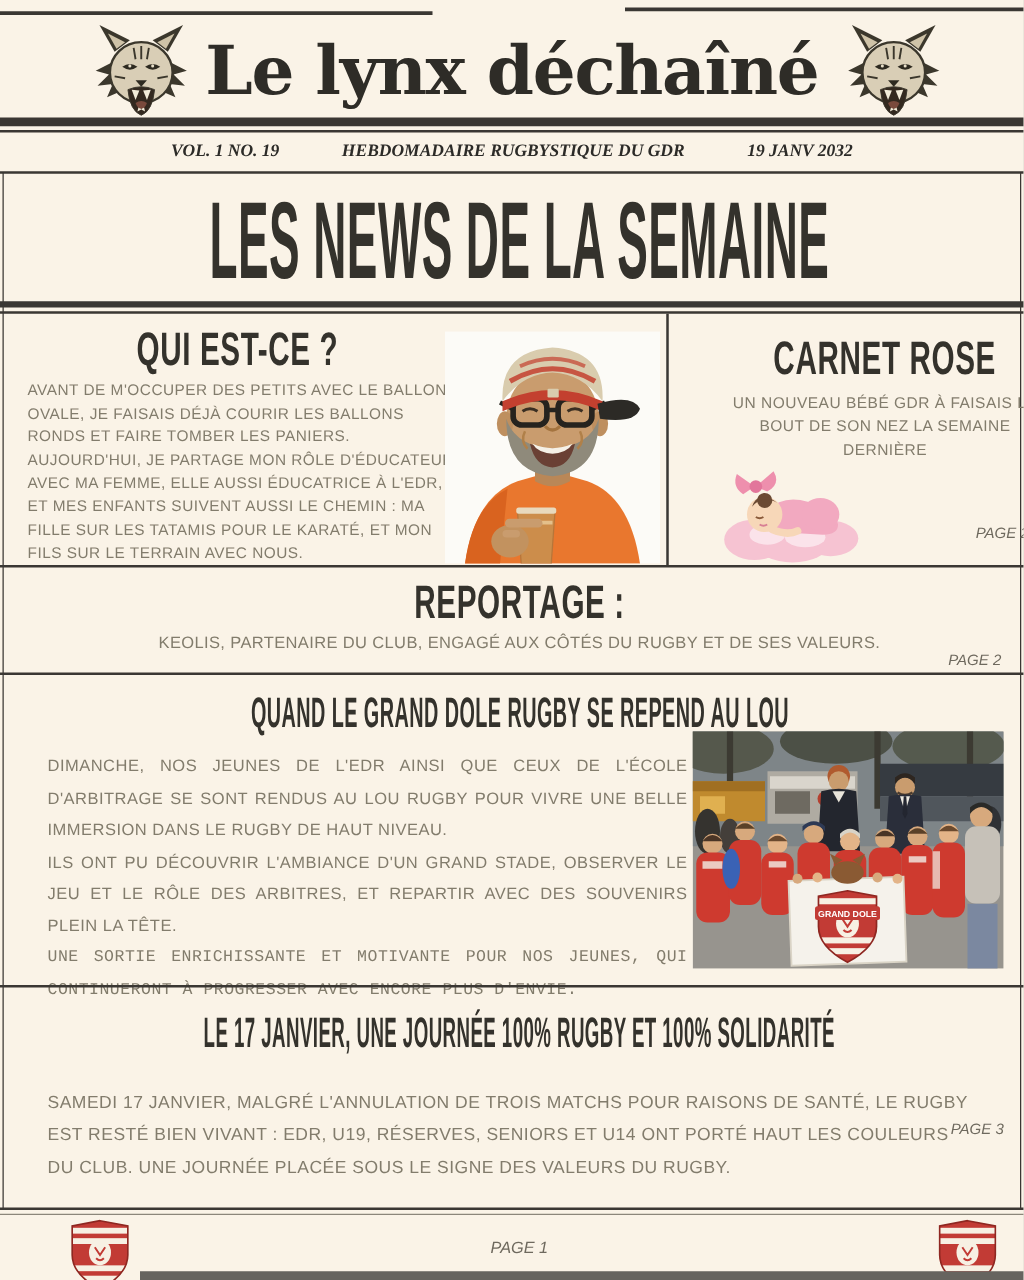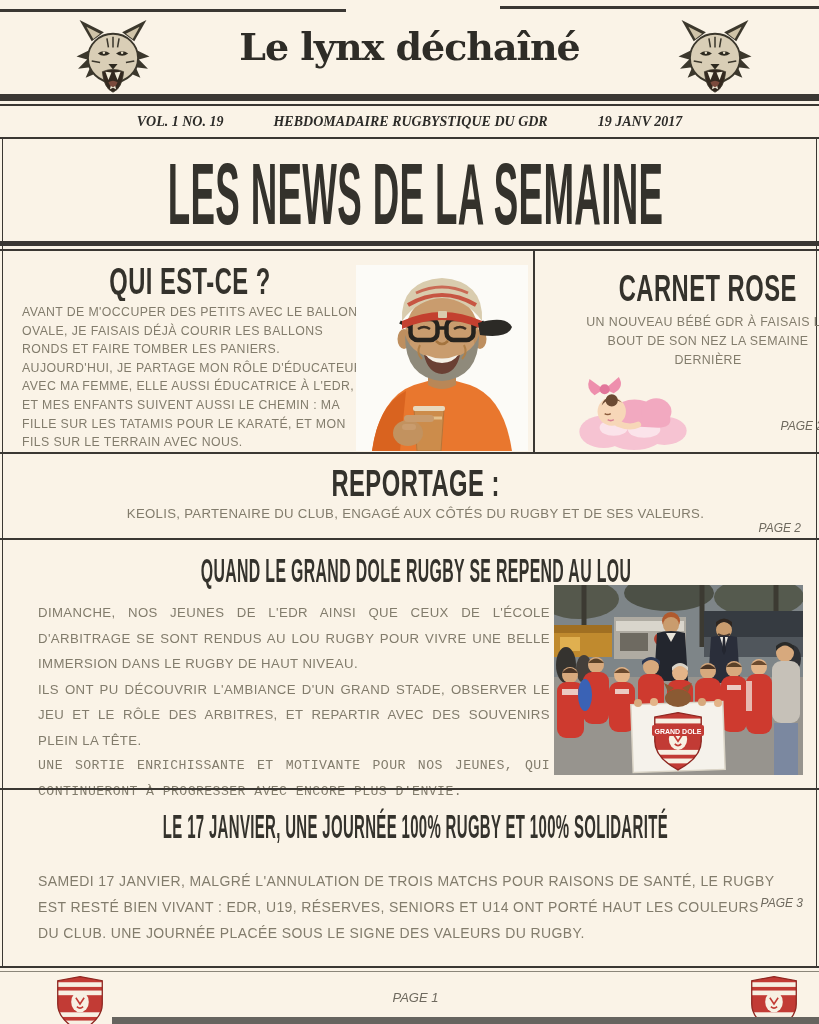--- a/index.html
+++ b/index.html
@@ -10,21 +10,21 @@
   .center{left:0;right:0;text-align:center;}
   .headline{font-family:"Liberation Sans",sans-serif;font-weight:700;color:#34322C;
             display:inline-block;white-space:nowrap;transform-origin:center center;letter-spacing:.5px;}
   .h-news{font-size:54px;transform:scale(.68,1.62);}
   .h-sec{font-size:25px;transform:scale(.95,1.5);}
   .h-lou{font-size:22px;transform:scale(.72,1.55);}
   .h-sol{font-size:22px;transform:scale(.68,1.55);}
   .bodytext{font-family:"Liberation Sans",sans-serif;color:#827C6C;letter-spacing:.4px;}
   .pageref{font-family:"Liberation Sans",sans-serif;font-style:italic;color:#6E695E;font-size:12px;}
   .masthead-title{position:absolute;top:24px;left:0;right:0;text-align:center;
-      font-family:"DejaVu Serif",serif;font-weight:700;font-size:38px;color:#2E2C27;letter-spacing:-1px;}
+      font-family:"DejaVu Serif",serif;font-weight:700;font-size:54px;color:#2E2C27;letter-spacing:-1px;}
   .vol-row{position:absolute;top:109px;left:0;right:0;height:26px;display:flex;justify-content:center;
       align-items:center;gap:50px;font-family:"Liberation Serif",serif;font-style:italic;font-weight:700;
       font-size:14px;color:#2C2B28;}
   .frame{position:absolute;left:2px;right:2px;top:138px;height:830px;
       border-left:1.6px solid #3A3733;border-right:1.6px solid #3A3733;pointer-events:none;}
   .caption{font-size:8.5px;color:#8B8576;letter-spacing:.5px;}
   .photo{position:absolute;overflow:hidden;}
   svg{display:block;}
 </style>
 </head>
@@ -89,21 +89,21 @@
   </div>
 
   <div class="masthead-title">Le lynx déchaîné</div>
 
   <div class="rule" style="top:94px;left:0;right:0;height:7px;"></div>
   <div class="rule" style="top:104px;left:0;right:0;height:2px;"></div>
 
   <div class="vol-row">
     <span>VOL. 1 NO. 19</span>
     <span>HEBDOMADAIRE RUGBYSTIQUE DU GDR</span>
-    <span>19 JANV 2017</span>
+    <span>19 JANV 2032</span>
   </div>
   <div class="rule" style="top:137px;left:0;right:0;height:1.6px;"></div>
 
   <div class="frame"></div>
 
   <div class="abs center" style="top:152px;height:90px;line-height:82px;">
     <span class="headline h-news">LES NEWS DE LA SEMAINE</span>
   </div>
   <div class="rule" style="top:241px;left:0;right:0;height:5px;"></div>
   <div class="rule" style="top:249px;left:0;right:0;height:1.6px;"></div>

